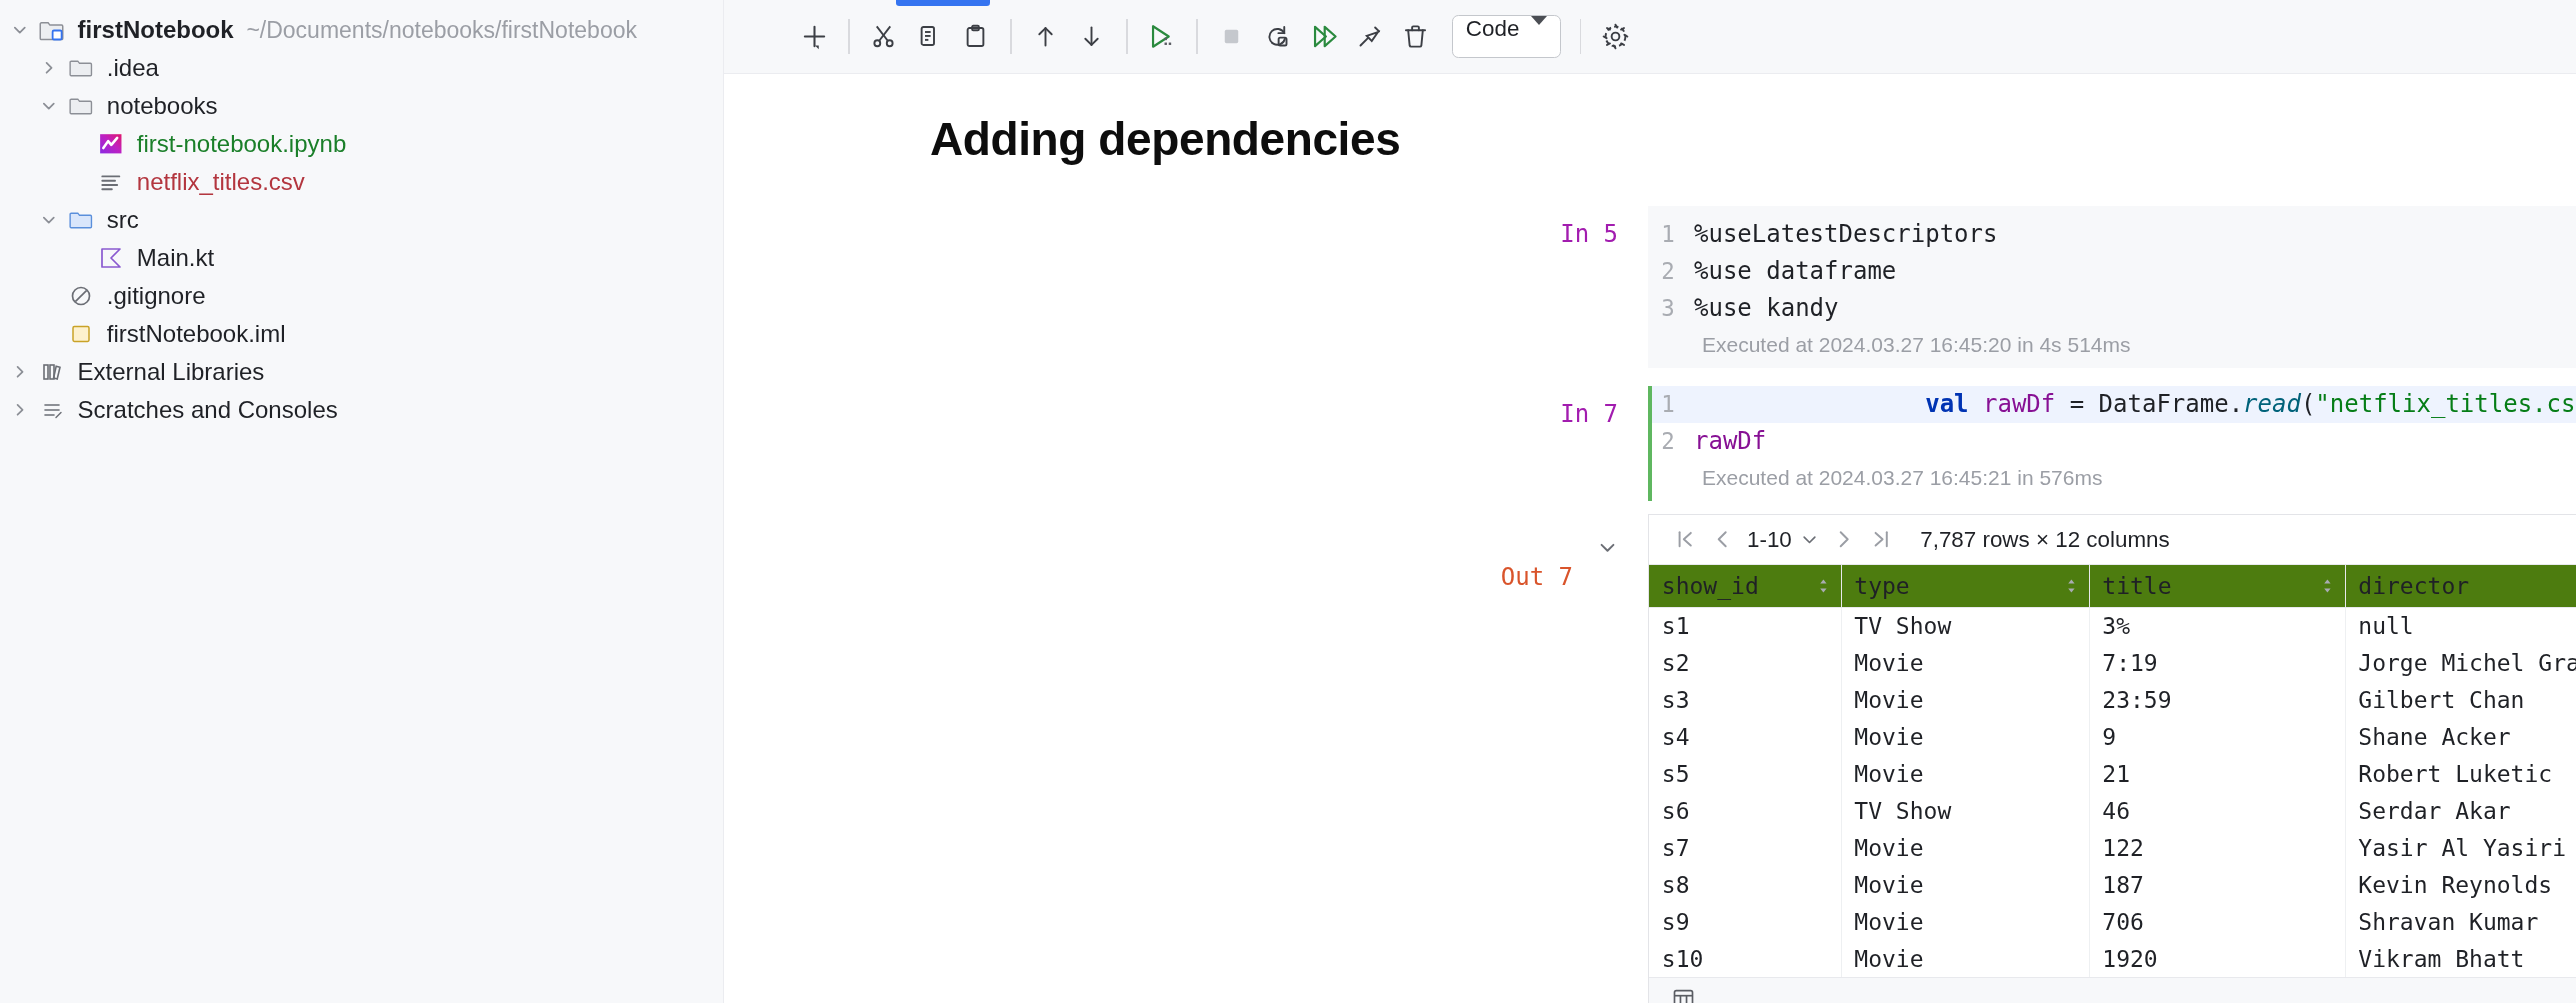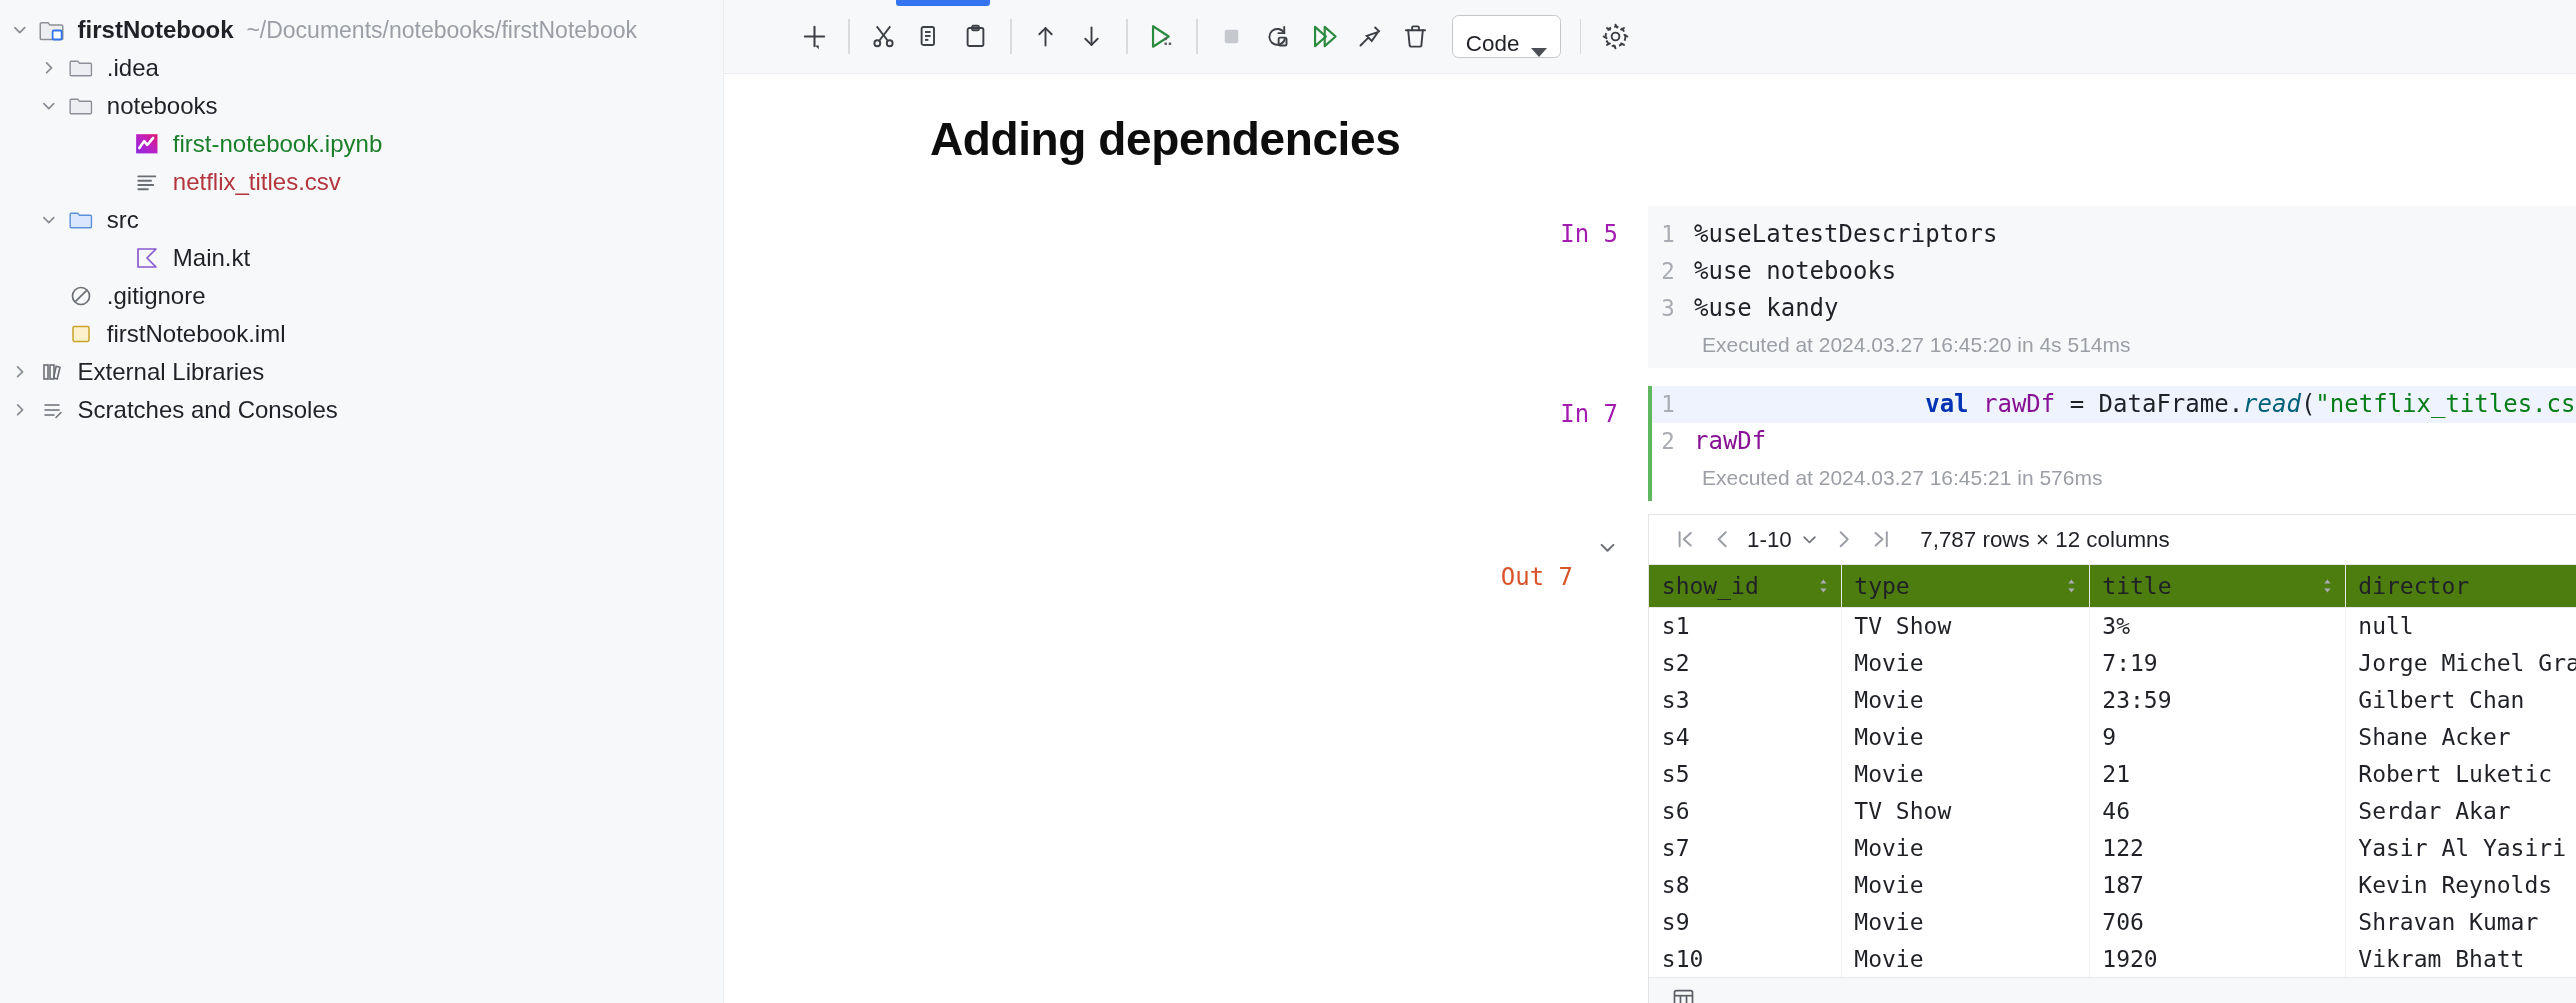--- a/index.html
+++ b/index.html
@@ -41,21 +41,21 @@
   }
   .tree-label { font-size: 24px; }
   .tree-label.bold { font-weight: bold; }
   .tree-path { color: #9b9ea5; font-size: 23px; margin-left: 12.8px; font-weight: normal; text-align: right;}
   .green { color: #1a7f29; }
   .red { color: #b3363f; }
 
   
   .lvl0 { padding-left: 4.8px; }
   .lvl1 { padding-left: 34px; }
-  .lvl2 { padding-left: 64px; margin-left: 36px; }
+  .lvl2 { padding-left: 64px; }
 
   
   #main { flex: 1 1 auto; height: 1003px; position: relative; background:#ffffff; display:flex; flex-direction:column;}
 
   
   #toolbar {
     height: 74px; flex: 0 0 74px;
     background: #f7f8fa;
     border-bottom: 1.6px solid #ebecf0;
     display: flex; align-items: center;
@@ -67,21 +67,21 @@
     display:flex; align-items:center; justify-content:center;
     border-radius: 4.8px;
     color: #3c3f45;
     cursor: pointer;
   }
   .tb-sep { width: 1.6px; height: 35px; background: #d9dade; margin: 0 11.2px; flex:0 0 1.6px;}
   .code-select {
     height: 43px; min-width: 109px;
     border: 1.6px solid #c4c7cc; border-radius: 6.4px;
     background: #ffffff;
-    display:flex; align-items:flex-end; justify-content:center; gap:11.2px;
+    display:flex; align-items:flex-start; justify-content:center; gap:11.2px;
     padding: 0 12.8px; margin-left: 12.8px;
     font-size: 22.4px; color:#1f2126; cursor:pointer;
   }
   .caret { width:0;height:0;border-left:8px solid transparent;border-right:8px solid transparent;border-top:9.6px solid #4b4e54;}
   .spacer { flex: 1 1 auto; }
   .blue-tab {
     position:absolute; top:0; left:172px; width:94px; height:5.6px;
     background:#3574f0; border-radius:0 0 3.2px 3.2px;
   }
 
@@ -452,21 +452,21 @@
           <span class="in-label">In 5</span>
         </div>
         <div class="cell-body">
           <div class="codecell">
             <div class="code-line">
               <span class="lineno">1</span>
               <span class="codetext">%useLatestDescriptors</span>
             </div>
             <div class="code-line">
               <span class="lineno">2</span>
-              <span class="codetext">%use notebooks</span>
+              <span class="codetext">%use dataframe</span>
             </div>
             <div class="code-line">
               <span class="lineno">3</span>
               <span class="codetext">%use kandy</span>
             </div>
             <div class="exec-info">Executed at 2024.03.27 16:45:20 in 4s 514ms</div>
           </div>
         </div>
       </div>
 

